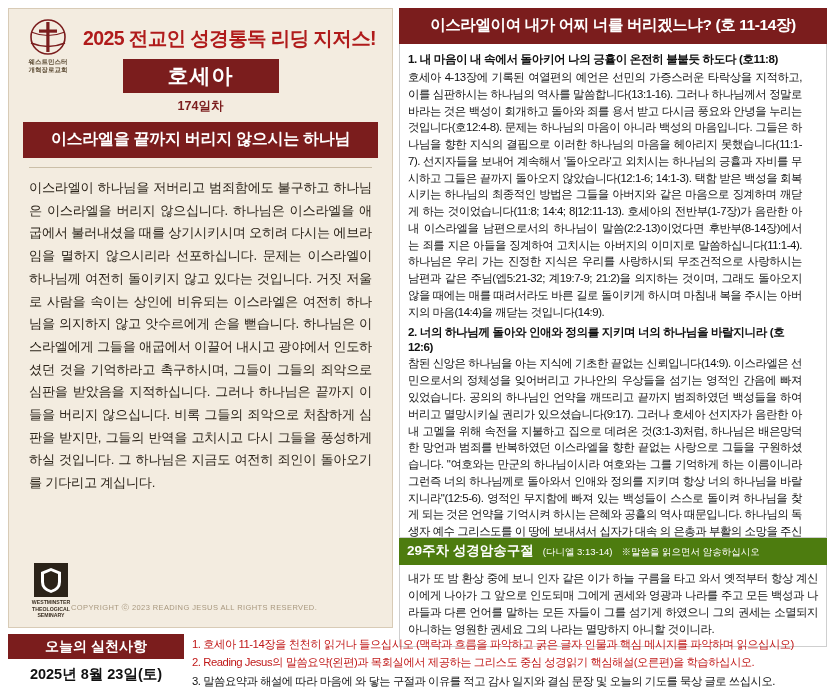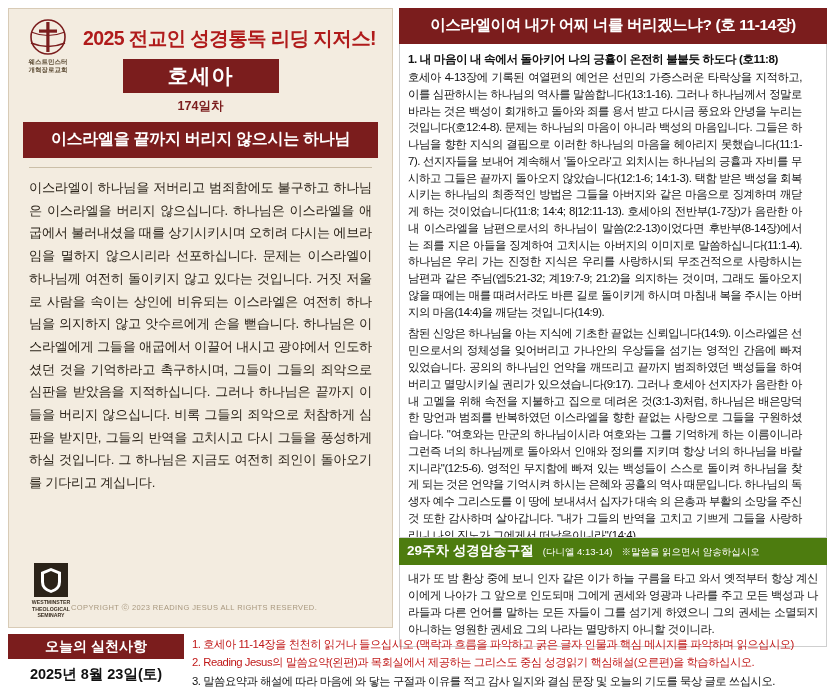--- a/index.html
+++ b/index.html
@@ -284,26 +284,27 @@
 
       <div class="copyright">COPYRIGHT ⓒ 2023 READING JESUS ALL RIGHTS RESERVED.</div>
     </div>
   </div>
 
   <div class="right-col">
     <div class="r-header">이스라엘이여 내가 어찌 너를 버리겠느냐? (호 11-14장)</div>
     <div class="r-body">
       <div class="sec-head">1. 내 마음이 내 속에서 돌아키어 나의 긍휼이 온전히 불붙듯 하도다 (호11:8)</div>
       <div class="sec-para">호세아 4-13장에 기록된 여열편의 예언은 선민의 가증스러운 타락상을 지적하고, 이를 심판하시는 하나님의 역사를 말씀합니다(13:1-16). 그러나 하나님께서 정말로 바라는 것은 백성이 회개하고 돌아와 죄를 용서 받고 다시금 풍요와 안녕을 누리는 것입니다(호12:4-8). 문제는 하나님의 마음이 아니라 백성의 마음입니다. 그들은 하나님을 향한 지식의 결핍으로 이러한 하나님의 마음을 헤아리지 못했습니다(11:1-7). 선지자들을 보내어 계속해서 '돌아오라'고 외치시는 하나님의 긍휼과 자비를 무시하고 그들은 끝까지 돌아오지 않았습니다(12:1-6; 14:1-3). 택함 받은 백성을 회복시키는 하나님의 최종적인 방법은 그들을 아버지와 같은 마음으로 징계하며 깨닫게 하는 것이었습니다(11:8; 14:4; 8|12:11-13). 호세아의 전반부(1-7장)가 음란한 아내 이스라엘을 남편으로서의 하나님이 말씀(2:2-13)이었다면 후반부(8-14장)에서는 죄를 지은 아들을 징계하여 고치시는 아버지의 이미지로 말씀하십니다(11:1-4). 하나님은 우리 가는 진정한 지식은 우리를 사랑하시되 무조건적으로 사랑하시는 남편과 같은 주님(엡5:21-32; 계19:7-9; 21:2)을 의지하는 것이며, 그래도 돌아오지 않을 때에는 매를 때려서라도 바른 길로 돌이키게 하시며 마침내 복을 주시는 아버지의 마음(14:4)을 깨닫는 것입니다(14:9).</div>
+      <div class="sec-head">2. 너의 하나님께 돌아와 인애와 정의를 지키며 너의 하나님을 바랄지니라 (호12:6)</div>
       <div class="sec-para">참된 신앙은 하나님을 아는 지식에 기초한 끝없는 신뢰입니다(14:9). 이스라엘은 선민으로서의 정체성을 잊어버리고 가나안의 우상들을 섬기는 영적인 간음에 빠져 있었습니다. 공의의 하나님인 언약을 깨뜨리고 끝까지 범죄하였던 백성들을 하여 버리고 멸망시키실 권리가 있으셨습니다(9:17). 그러나 호세아 선지자가 음란한 아내 고멜을 위해 속전을 지불하고 집으로 데려온 것(3:1-3)처럼, 하나님은 배은망덕한 망언과 범죄를 반복하였던 이스라엘을 향한 끝없는 사랑으로 그들을 구원하셨습니다. "여호와는 만군의 하나님이시라 여호와는 그를 기억하게 하는 이름이니라 그런즉 너의 하나님께로 돌아와서 인애와 정의를 지키며 항상 너의 하나님을 바랄지니라"(12:5-6). 영적인 무지함에 빠져 있는 백성들이 스스로 돌이켜 하나님을 찾게 되는 것은 언약을 기억시켜 하시는 은혜와 공흘의 역사 때문입니다. 하나님의 독생자 예수 그리스도를 이 땅에 보내셔서 십자가 대속 의 은총과 부활의 소망을 주신 것 또한 감사하며 살아갑니다. "내가 그들의 반역을 고치고 기쁘게 그들을 사랑하리니 나의 진노가 그에게서 떠났음이니라"(14:4).</div>
     </div>
 
     <div class="memo-head">
       <span>29주차 성경암송구절</span>
-      <span class="sub">(다니엘 4:13-14)</span>
+      <span class="sub">(다니엘 3:13-14)</span>
       <span class="sub">※말씀을 읽으면서 암송하십시오</span>
     </div>
     <div class="memo-body">내가 또 밤 환상 중에 보니 인자 같은 이가 하늘 구름을 타고 와서 옛적부터 항상 계신 이에게 나아가 그 앞으로 인도되매 그에게 권세와 영광과 나라를 주고 모든 백성과 나라들과 다른 언어를 말하는 모든 자들이 그를 섬기게 하였으니 그의 권세는 소멸되지 아니하는 영원한 권세요 그의 나라는 멸망하지 아니할 것이니라.</div>
   </div>
 
   <div class="bottom">
     <div class="bottom-left">
       <div class="bl-top">오늘의 실천사항</div>
       <div class="bl-bot">2025년 8월 23일(토)</div>
     </div>

